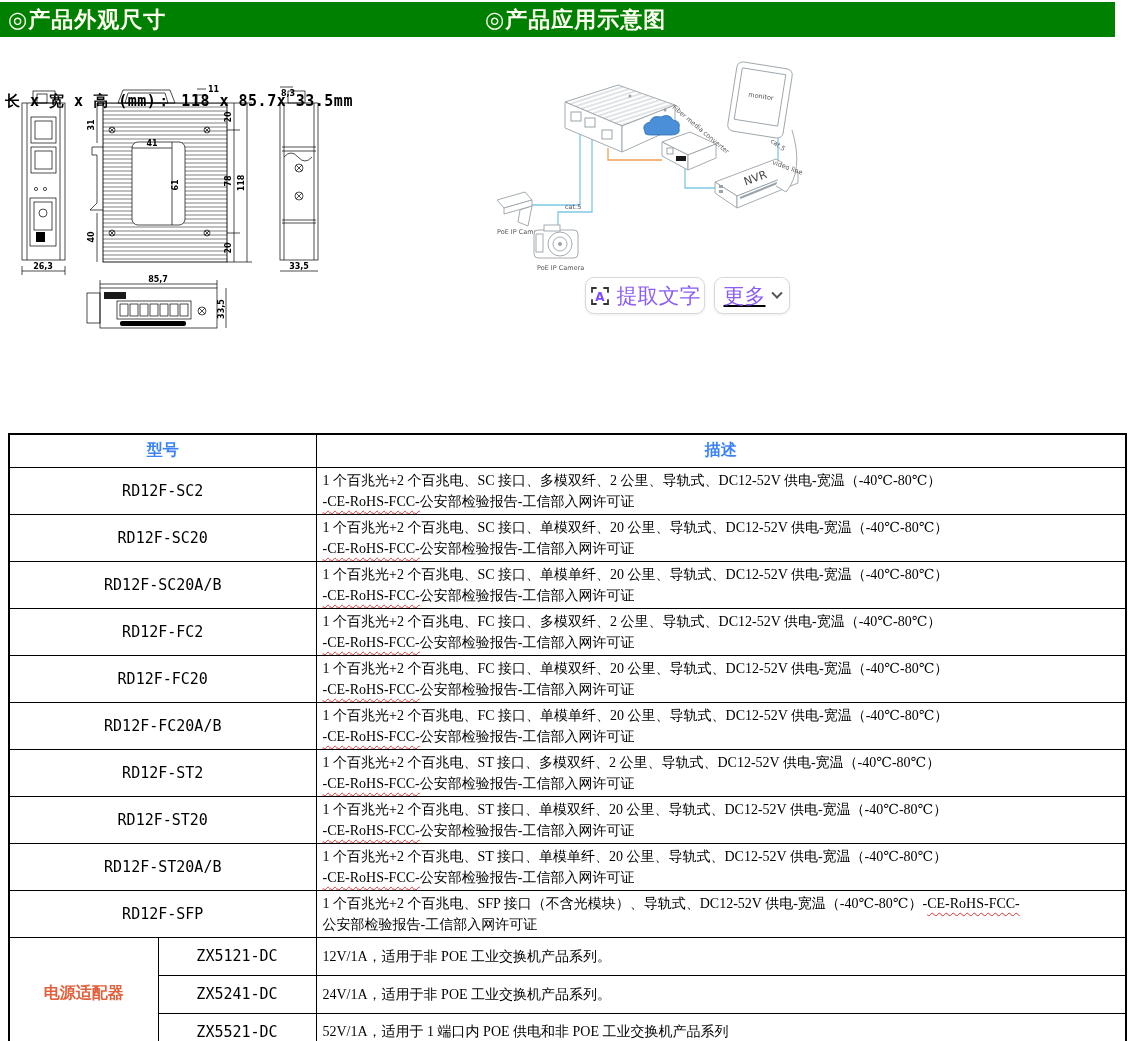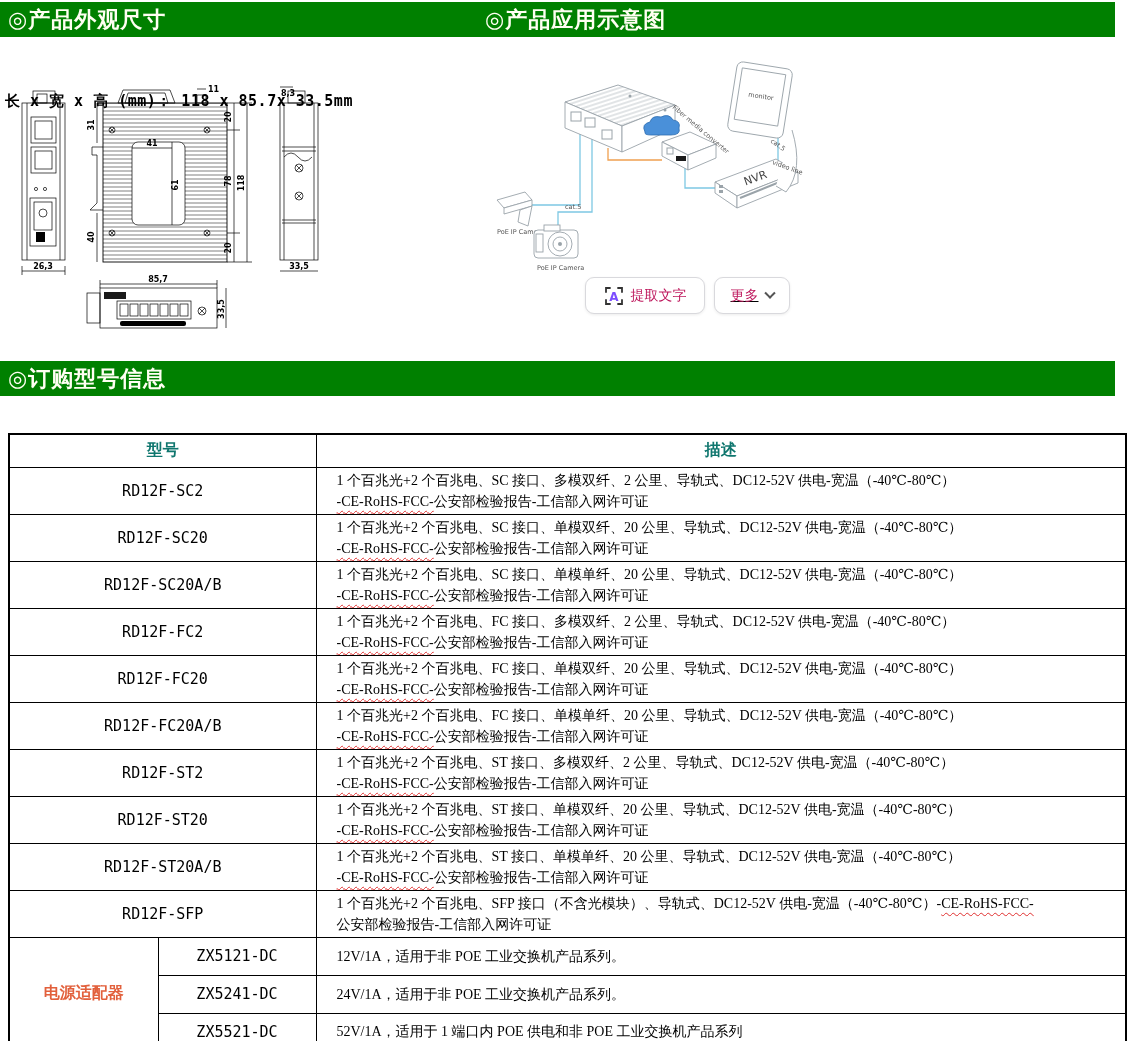--- a/index.html
+++ b/index.html
@@ -25,35 +25,35 @@
   #dim-drawing { position:absolute; left:0px; top:85px; }
   #app-diagram { position:absolute; left:440px; top:60px; }
   svg text { font-family:"DejaVu Sans","Liberation Sans",sans-serif; }
 
   
   .float-btn { position:absolute; height:37px; background:#fff; border:1px solid #d9d9dd;
                border-radius:9px; display:flex; align-items:center; justify-content:center;
                gap:7px; box-shadow:0 1px 3px rgba(0,0,0,0.08); cursor:pointer; }
   #extract-btn { left:585px; top:277px; width:120px; }
   #more-btn    { left:714px; top:277px; width:76px;text-decoration:underline; }
-  .float-btn .lbl { font-size:14px; color:#be185d; }
+  .float-btn .lbl { font-size:21px; color:#8b5cf6; }
   .chev { width:8px; height:8px; border-right:2px solid #555; border-bottom:2px solid #555;
           transform:rotate(45deg) translate(-2px,-2px); display:inline-block; }
 
   
   #order-table { position:absolute; left:8px; top:433px; width:1117px; border-collapse:collapse;
                  table-layout:fixed; }
   #order-table td, #order-table th { border:1px solid #000; overflow:hidden; }
   #order-table { border:2px solid #000; }
-  th.hdr { color:#0f766e; font-size:16px; font-weight:bold; height:33px; text-align:center;
+  th.hdr { color:#3b82f6; font-size:16px; font-weight:bold; height:33px; text-align:center;
            font-family:"Liberation Serif","DejaVu Serif",serif; }
   th.hdr-bot { border-bottom:2px solid #000; }
   td.model { text-align:center; vertical-align:middle; font-size:15px;
              font-family:"DejaVu Sans Mono","Liberation Mono",monospace;margin-left:48px; }
-  td.desc  { font-size:14px; padding:2px 20px; vertical-align:middle; line-height:21px;
+  td.desc  { font-size:14px; padding:2px 6px; vertical-align:middle; line-height:21px;
              font-family:"Liberation Serif","DejaVu Serif",serif; }
   tr.mrow  { height:45px; }
   tr.arow  { height:38px; }
   .wavy { text-decoration-line:underline; text-decoration-style:wavy;
           text-decoration-color:#e03030; text-decoration-thickness:1px; text-underline-offset:4px; }
   td.adapter-label { color:#e2603c; font-weight:bold; font-size:16px; text-align:center;
           vertical-align:middle; font-family:"Liberation Serif","DejaVu Serif",serif; }
 
   .thin { stroke:#000; stroke-width:0.7; fill:none; }
   .dimtxt { font-size:8px; font-weight:bold; }
@@ -286,23 +286,20 @@
       <path d="M2 6 V2 h4 M14 2 h4 v4 M18 14 v4 h-4 M6 18 H2 v-4" stroke="#333" stroke-width="1.8" fill="none" stroke-linecap="round"></path>
       <text x="10" y="14.5" text-anchor="middle" font-size="12" font-weight="bold" fill="#7c4dff">A</text>
     </svg>
     <span class="lbl">提取文字</span>
   </div>
   <div class="float-btn" id="more-btn">
     <span class="lbl">更多</span>
     <span class="chev"></span>
   </div>
 
-  <div class="green-bar" id="bar3">
-    <span class="bar-title t1">◎订购型号信息</span>
-  </div>
 
   <table id="order-table">
     <colgroup>
         <col style="width:149px">
         <col style="width:158px">
         <col style="width:810px">
       </colgroup>
     <tbody>
         <tr>
       <th class="hdr hdr-bot" colspan="2">型号</th>

